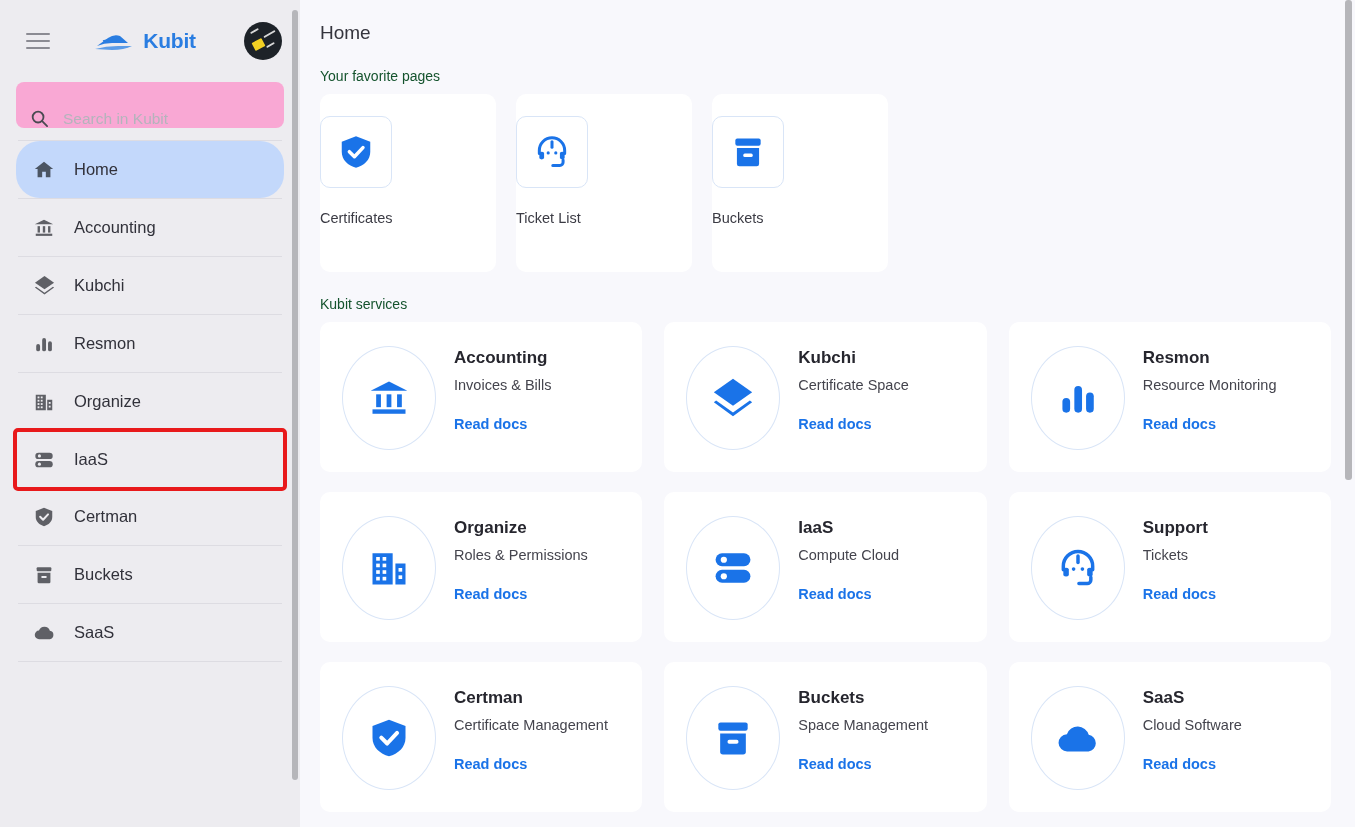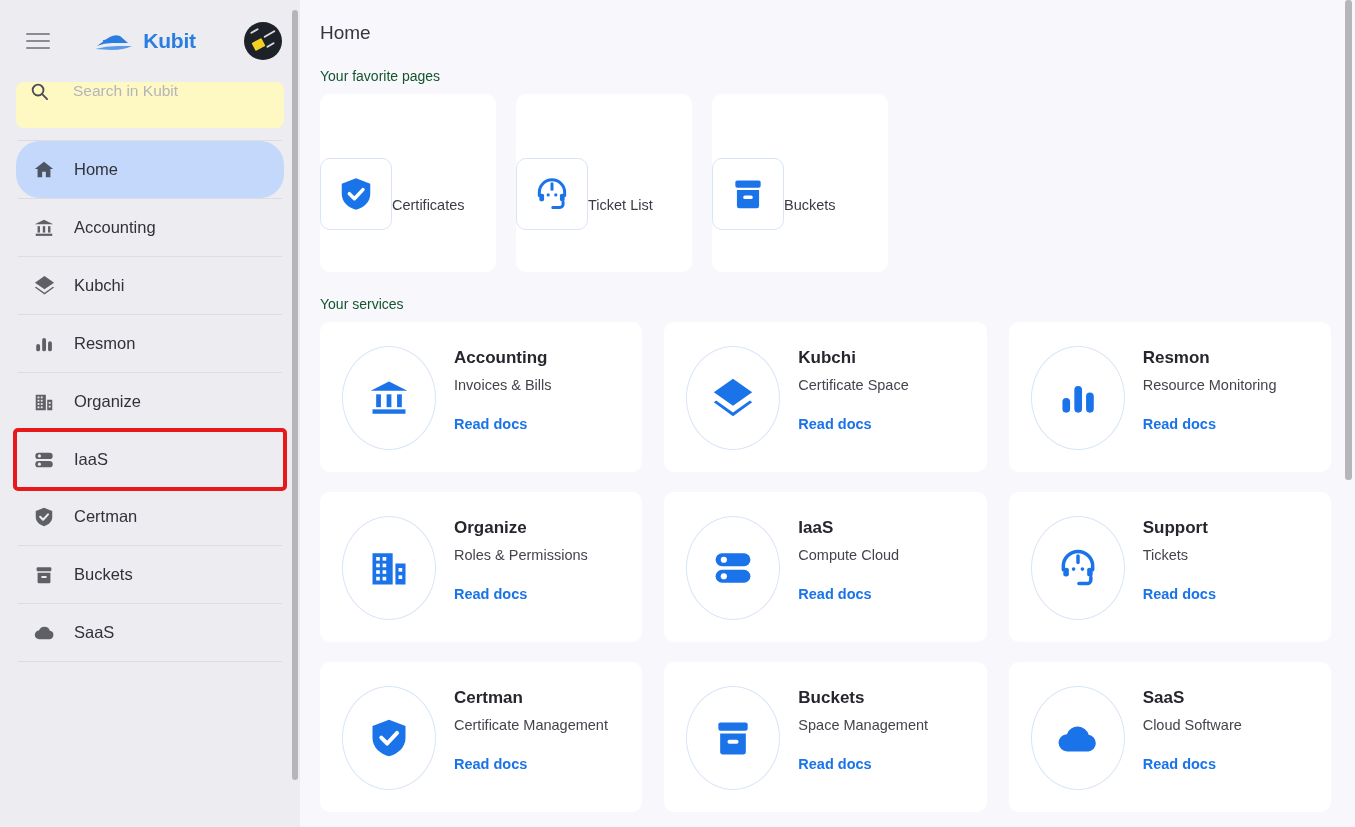--- a/index.html
+++ b/index.html
@@ -65,24 +65,24 @@
   .avatar .av-s1, .avatar .av-s2, .avatar .av-s3 {
     position: absolute; background: #d8d8d8; border-radius: 1px;
   }
   .avatar .av-s1 { left: 6px; top: 8px; width: 9px; height: 2px; transform: rotate(-30deg); }
   .avatar .av-s2 { left: 19px; top: 11px; width: 13px; height: 2px; transform: rotate(-30deg); }
   .avatar .av-s3 { left: 22px; top: 22px; width: 9px; height: 2px; transform: rotate(-30deg); }
 
   .search-box {
     margin: 0 16px;
     height: 46px;
-    background: #fef9c3;
+    background: #f9a8d4;
     border-radius: 8px;
-    display: flex; align-items: flex-start;
-    padding: 0 14px; gap: 24px;
+    display: flex; align-items: flex-end;
+    padding: 0 14px; gap: 14px;
     cursor: text;
   }
   .search-box input {
     border: none; background: transparent; outline: none;
     font-family: "Liberation Sans", sans-serif;
     font-size: 15.5px; color: #5c5c66; width: 100%;
   }
   .search-box input::placeholder { color: #b4b4bc; }
 
   .nav { margin-top: 12px; padding: 0 16px; }
@@ -136,22 +136,22 @@
   }
   .section-label {
     font-size: 14px; color: #14532d; font-weight: normal;
     margin: 24px 0 10px 0;
   }
   .fav-row { display: flex; gap: 20px; }
   .fav-card {
     width: 176px; height: 178px;
     background: #fff;
     border-radius: 10px;
-    display: flex; flex-direction: row;
-    align-items: center;
+    display: flex; flex-direction: column;
+    align-items: flex-start;
     padding-top: 22px;
     cursor: pointer;
   }
   .fav-icon-box {
     width: 72px; height: 72px;
     border: 1px solid #d9e5f7;
     border-radius: 10px;
     display: flex; align-items: center; justify-content: center;
   }
   .fav-name {
@@ -412,21 +412,21 @@
             <rect x="4" y="3.5" width="16" height="4.5" rx="1.2"></rect>
             <path d="M5 9.5 H19 V19.5 A1.5 1.5 0 0 1 17.5 21 H6.5 A1.5 1.5 0 0 1 5 19.5 Z"></path>
             <rect x="9" y="13" width="6" height="2.2" rx="1" fill="#fff"></rect>
           </svg>
         </div>
         <div class="fav-name">Buckets</div>
       </div>
 
     </div>
 
-    <div class="section-label">Your services</div>
+    <div class="section-label">Kubit services</div>
 
     <div class="svc-grid">
 
       <div class="svc-card">
         <div class="svc-circle">
           <svg width="44" height="44" viewBox="0 0 24 24" fill="#1a73e8">
             <path d="M12 3 L22 8 H2 Z"></path>
             <rect x="5" y="10" width="2.6" height="7"></rect>
               <rect x="10.7" y="10" width="2.6" height="7"></rect>
             <rect x="16.4" y="10" width="2.6" height="7"></rect>

